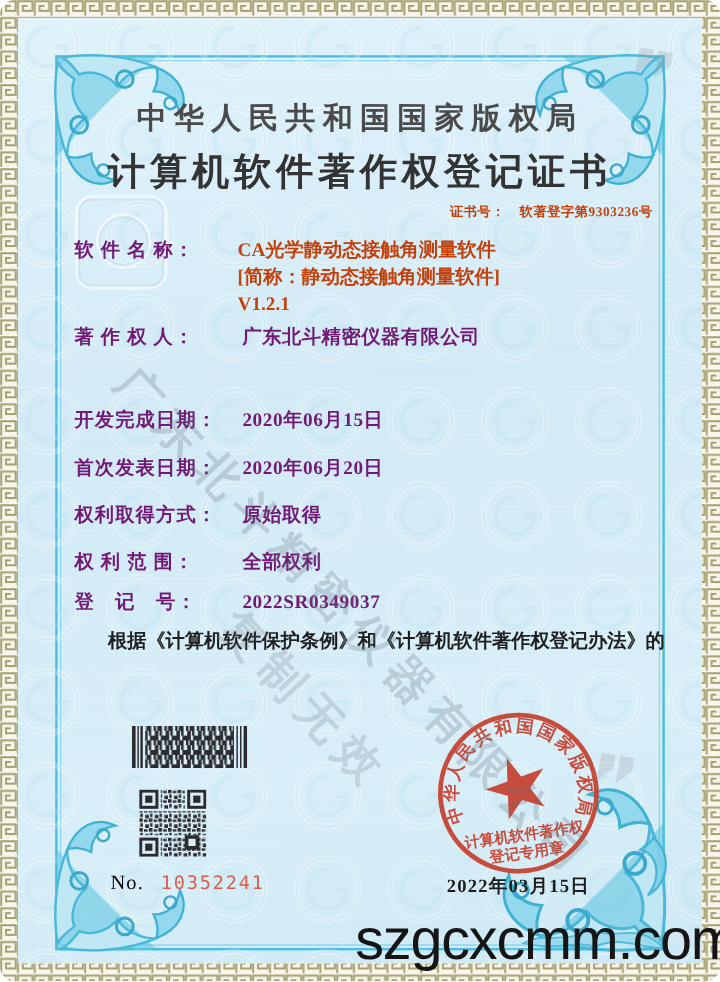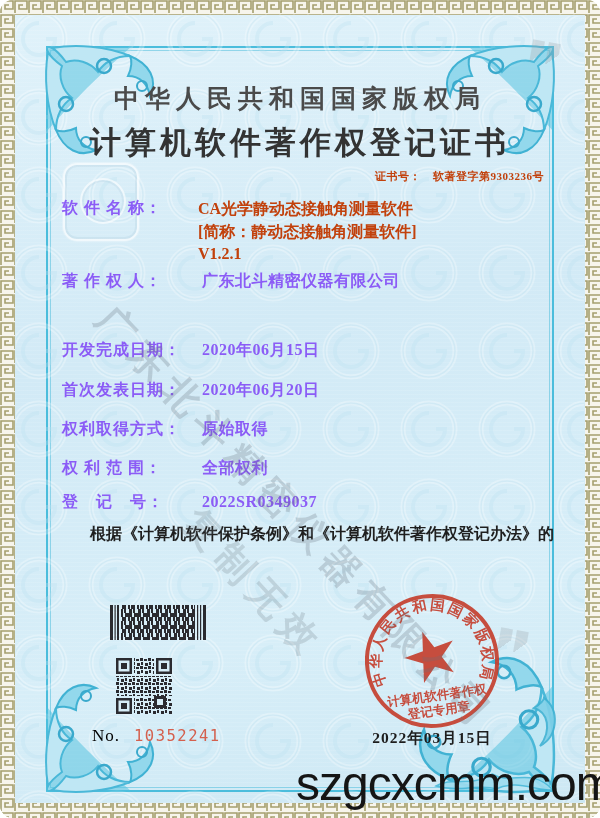--- a/index.html
+++ b/index.html
@@ -46,21 +46,21 @@
   }
   .title{
     position:absolute;left:0;right:0;top:122px;text-align:center;z-index:4;
     font-size:31px;font-weight:700;letter-spacing:4px;color:#333333;
   }
   .certno{
     position:absolute;right:56px;top:169px;z-index:4;
     font-size:11px;font-weight:700;color:#c2410c;letter-spacing:0.5px;
   }
   .certno .lab{margin-right:12px;}
-  .frow{position:absolute;left:62px;z-index:4;font-size:16px;font-weight:700;color:#8b5cf6;white-space:nowrap;}
+  .frow{position:absolute;left:62px;z-index:4;font-size:16px;font-weight:700;color:#701a75;white-space:nowrap;}
   .frow .lab{display:inline-block;width:124px;letter-spacing:1px;}
   .frow .val{margin-left:12px;letter-spacing:0.5px;}
   .name-lines{position:absolute;left:198px;top:198px;z-index:4;font-size:16px;font-weight:700;color:#c2410c;line-height:22.5px;white-space:nowrap;}
   .statement{position:absolute;left:58px;width:494px;z-index:4;font-size:16px;font-weight:600;color:#1f1f1f;white-space:nowrap;}
   .statement .l1{position:absolute;top:0;left:0;text-indent:2em;}
   .statement .l2{position:absolute;top:38px;left:0;}
   .serial{position:absolute;left:92px;top:726px;z-index:4;white-space:nowrap;}
   .serial .no{font-size:17px;color:#000000;letter-spacing:1px;}
   .serial .num{font-family:"DejaVu Sans Mono","Liberation Mono",monospace;font-size:15.5px;color:#d4604e;letter-spacing:1.5px;margin-left:10px;}
   .issue-date{

